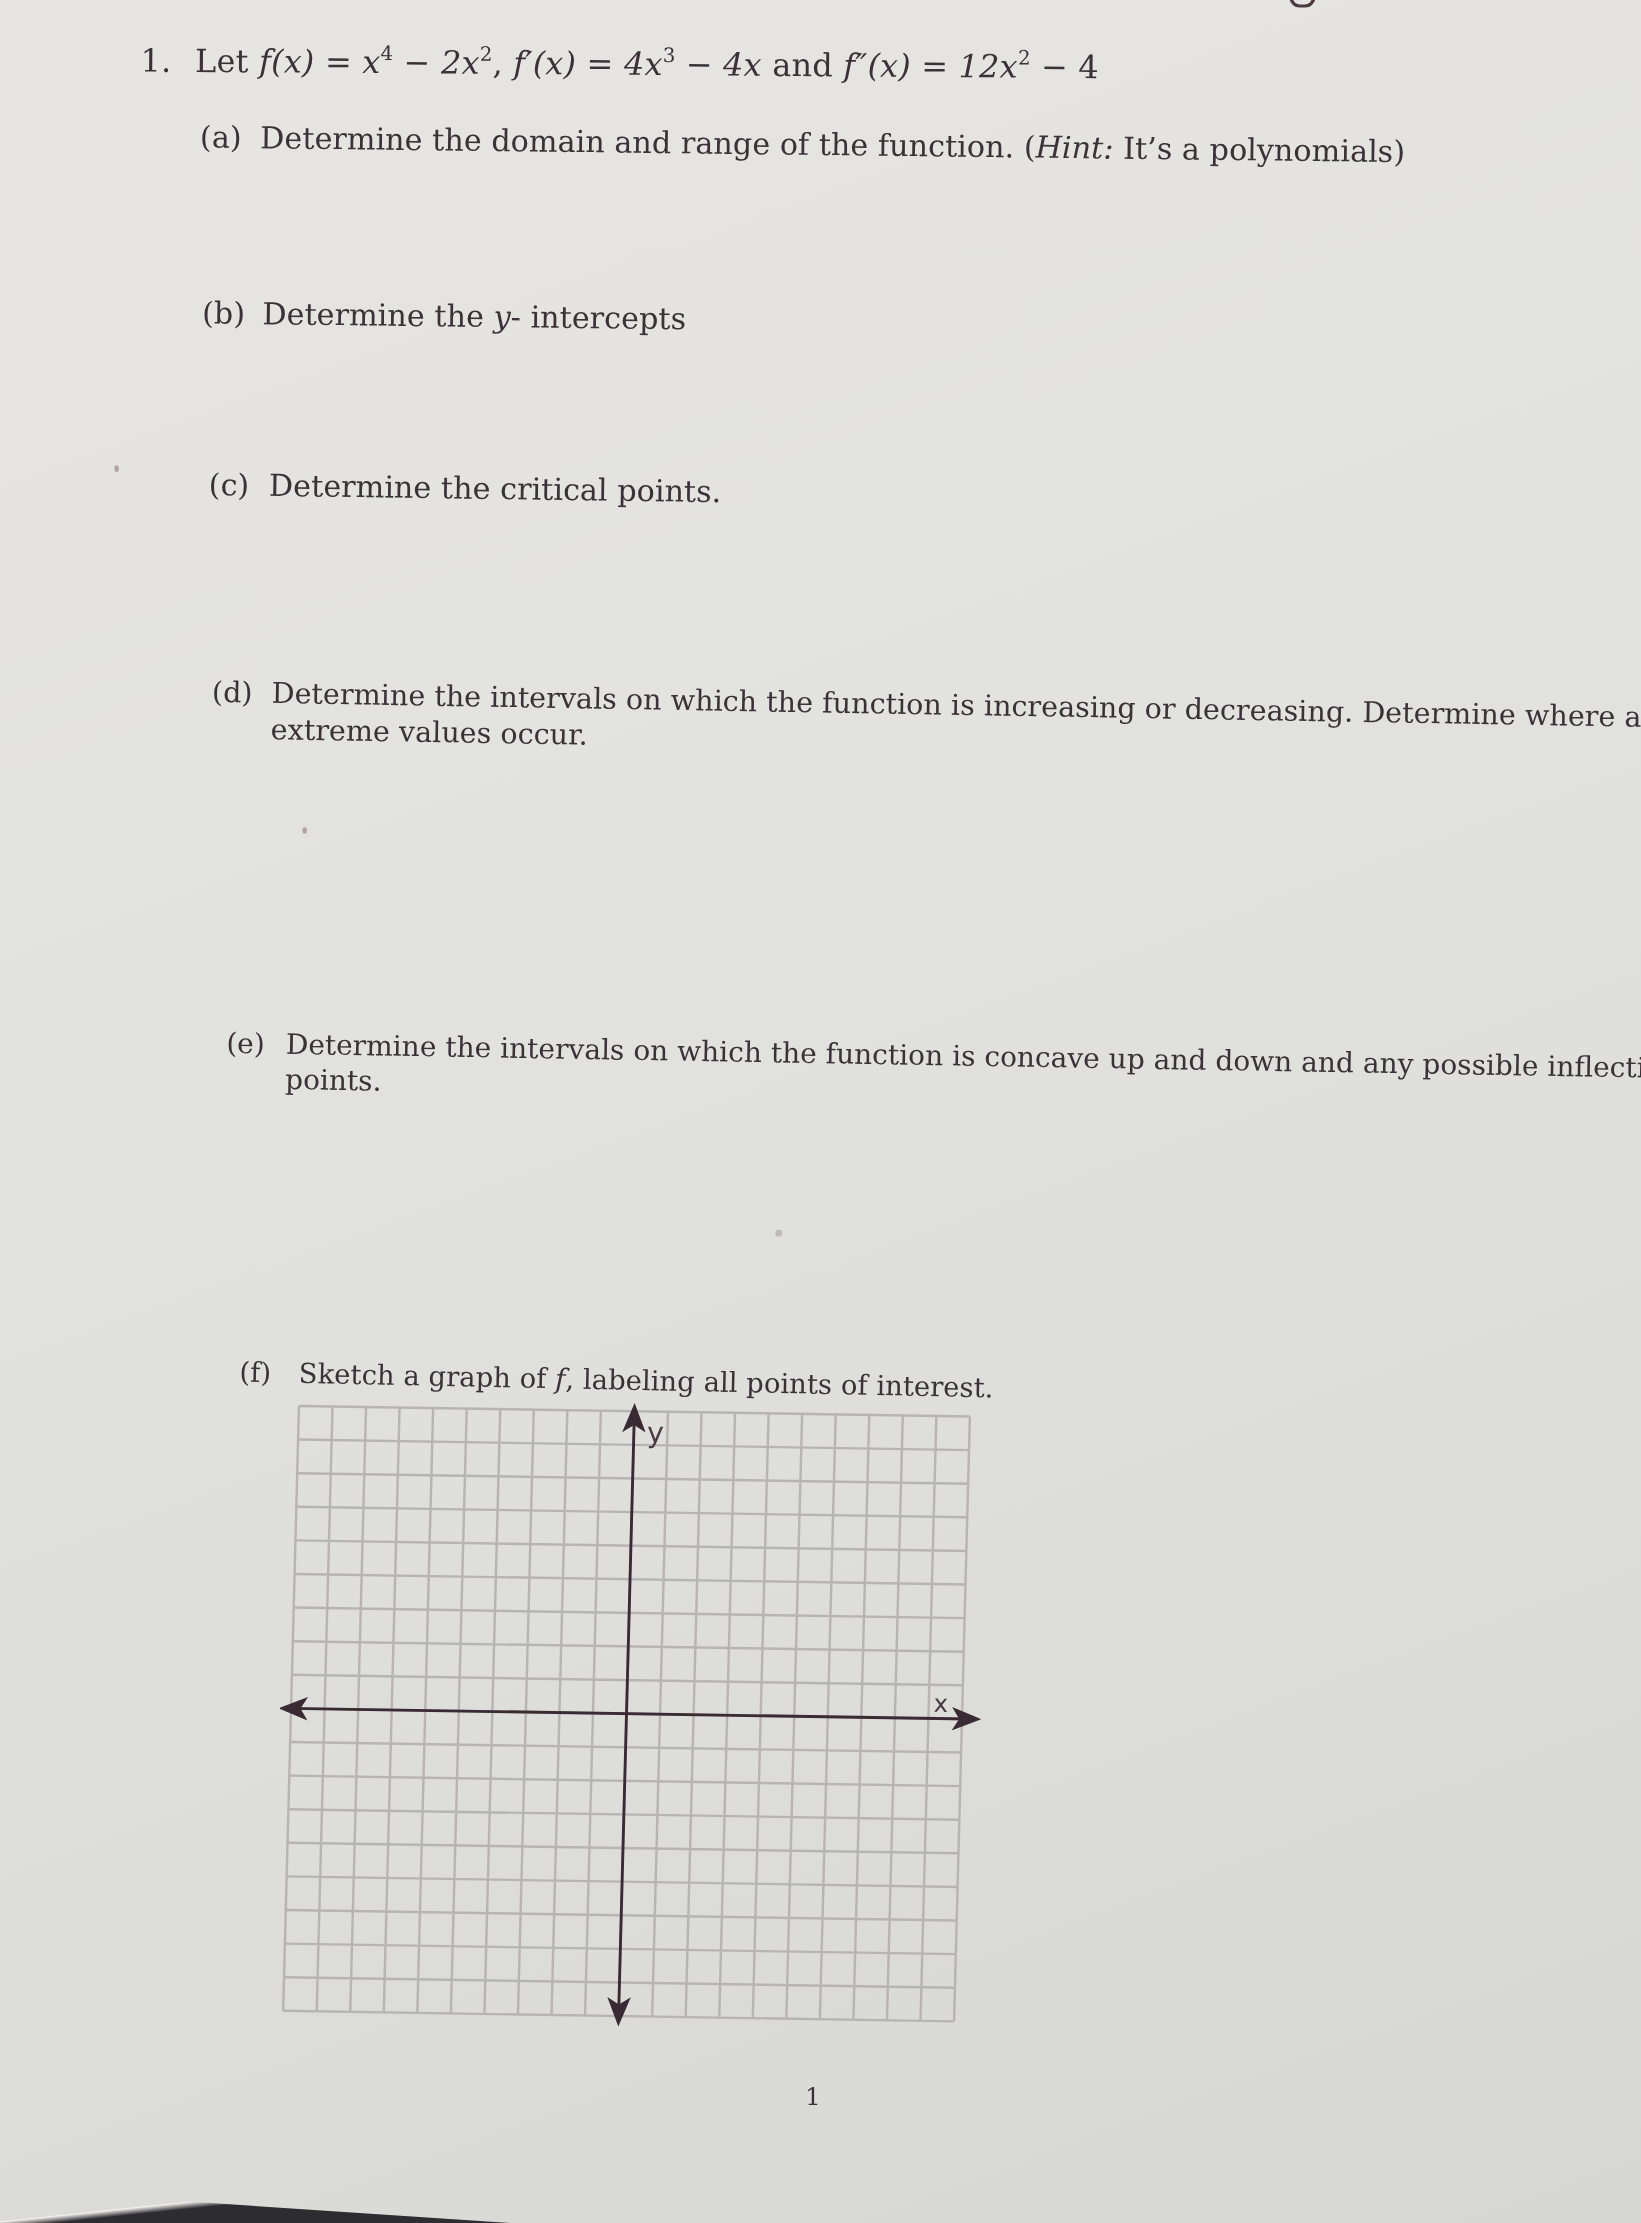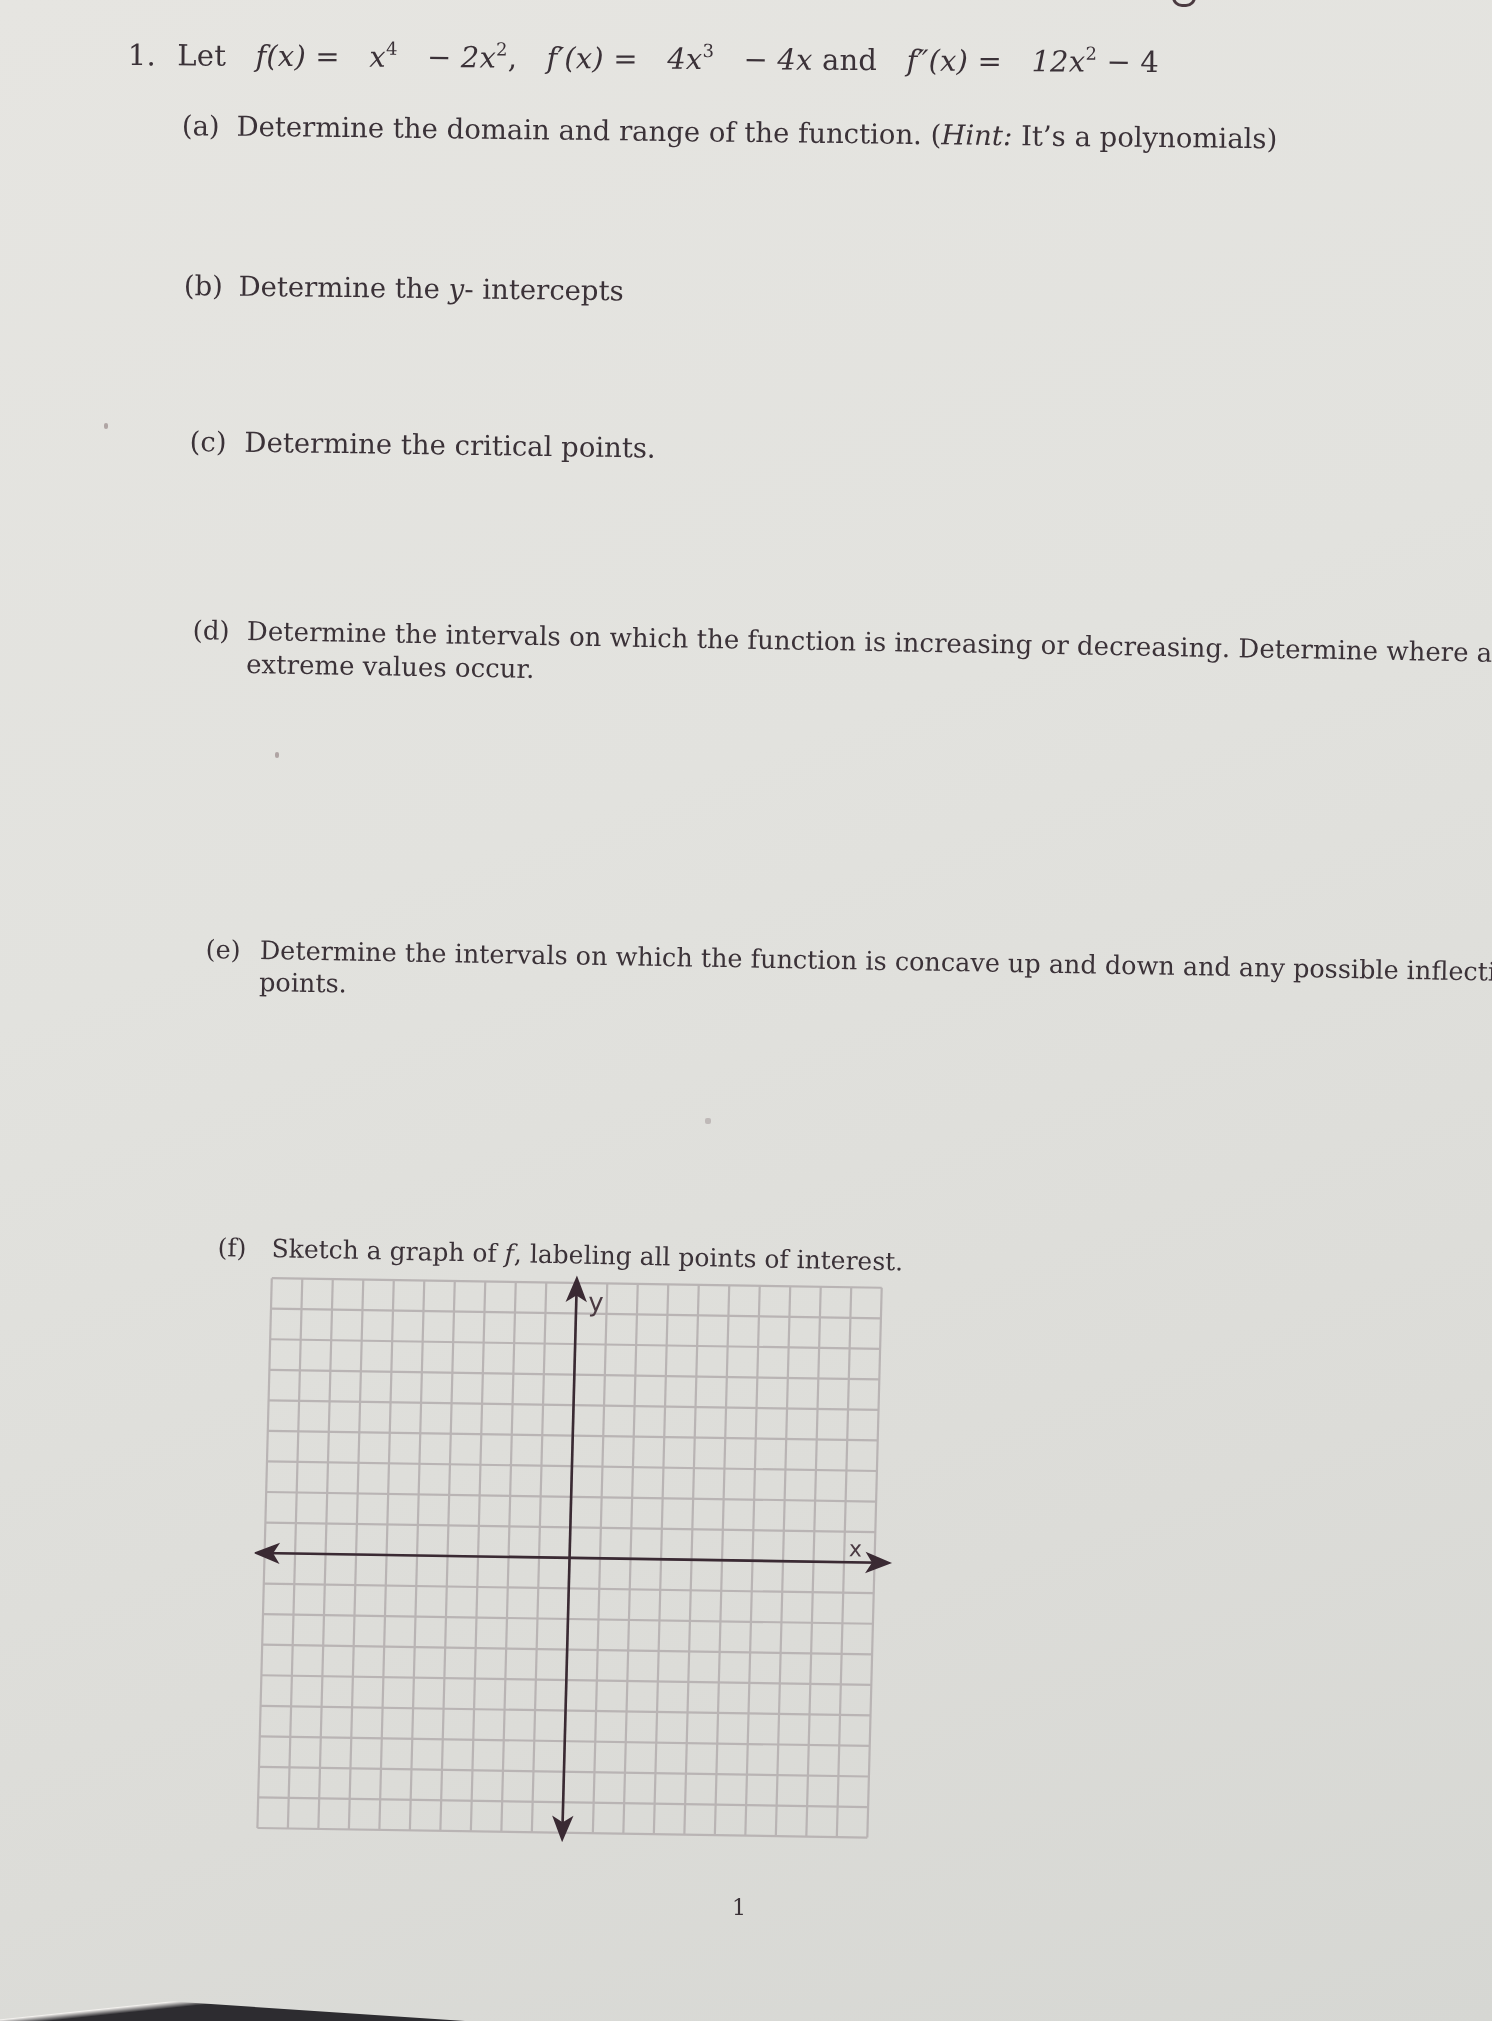--- a/index.html
+++ b/index.html
@@ -9,21 +9,21 @@
     font-family: "DejaVu Serif", "Liberation Serif", serif;
     color:#3b3238;
   }
   .page { position:absolute; inset:0; }
   .problem-head {
     position:absolute; left:128px; top:38px; font-size:29px; letter-spacing:0.2px;
     transform: rotate(0.4deg); transform-origin:left top; white-space:nowrap;
   }
   .problem-head .num { margin-right:12px; }
   .math { font-family:"DejaVu Serif", serif; }
-  .math i { font-style:italic;margin-left:20px; }
+  .math i { font-style:italic; }
   sup { font-size:18px; vertical-align: 12px; line-height:0; }
   .part {
     position:absolute; font-size:27.5px; white-space:nowrap; line-height:1.25;
     transform-origin:left top;
   }
   .part .label { display:inline-block; min-width:46px; }
   .part .cont { display:block; padding-left:54px; }
   .pageno { position:absolute; left:732px; top:1895px; font-size:22px; }
   .dark-corner-edge {
     position:absolute; left:0; top:1990px; width:600px; height:40px;

